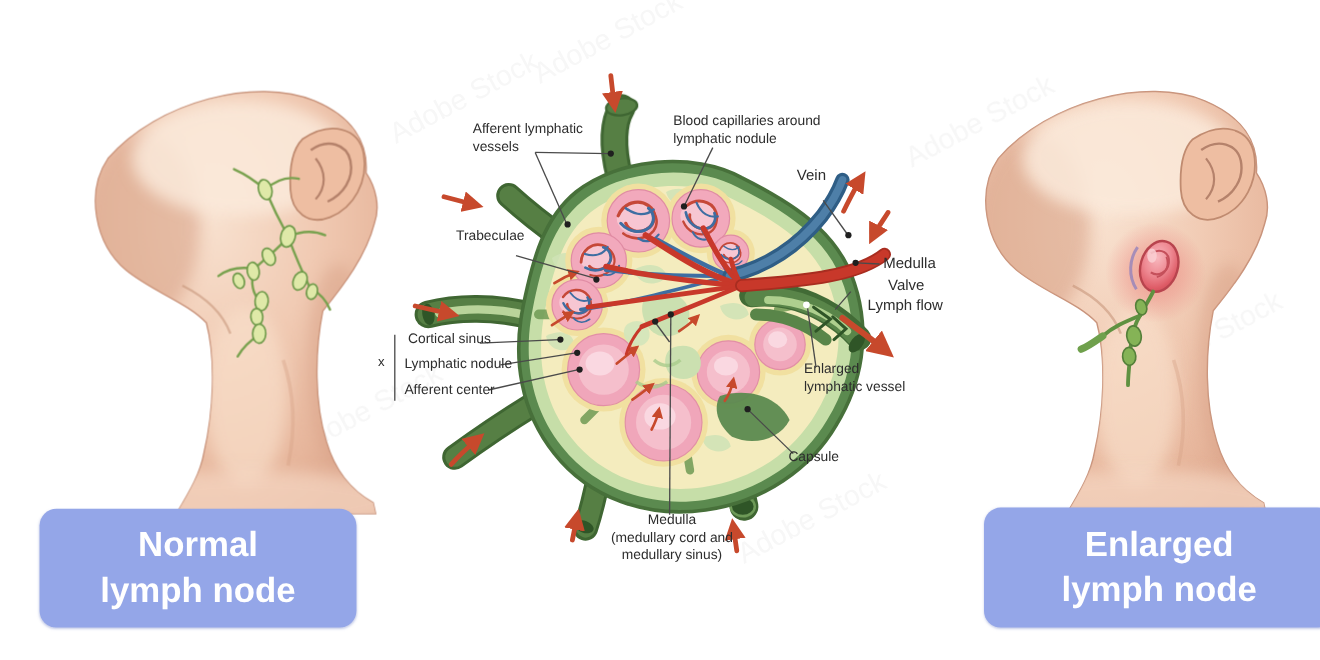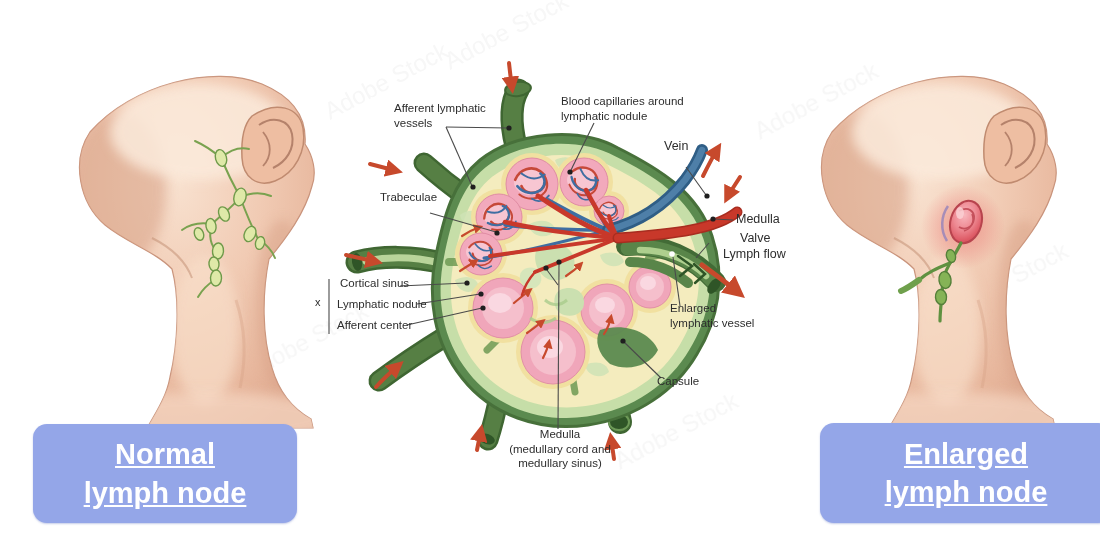--- a/index.html
+++ b/index.html
@@ -7,21 +7,21 @@
           font-family:"Liberation Sans",sans-serif;}
   .title{position:absolute;top:14px;left:0;width:100%;text-align:center;
          font-size:30px;font-weight:600;letter-spacing:.4px;color:#141414;}
   .bgsvg{position:absolute;left:0;top:0;}
   .lbl{position:absolute;font-size:11.5px;color:#2d2d2d;line-height:1.28;white-space:pre-line;}
   .lbl.big{font-size:12.5px;}
   .lbl.ctr{text-align:center;}
   .xmark{position:absolute;font-size:11px;color:#2d2d2d;}
   .caption{position:absolute;background:#94A6E8;border-radius:14px;color:#fff;font-weight:bold;
            font-size:29px;line-height:1.32;display:flex;align-items:center;justify-content:center;
-           text-align:center;white-space:pre-line;box-shadow:0 1px 2px rgba(90,110,190,.35);text-decoration:underline;}
+           text-align:center;white-space:pre-line;box-shadow:0 1px 2px rgba(90,110,190,.35);}
 </style>
 </head>
 <body>
 
 <div class="canvas">
 
   <svg class="bgsvg" width="1100" height="550" viewBox="0 0 1100 550">
     <defs>
       <radialGradient id="skin" cx="42%" cy="30%" r="78%">
         <stop offset="0%" stop-color="#F8E1CF"></stop>

